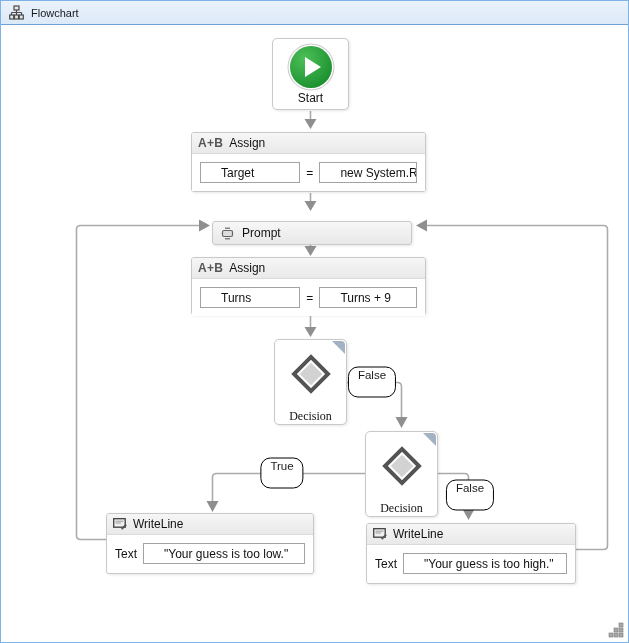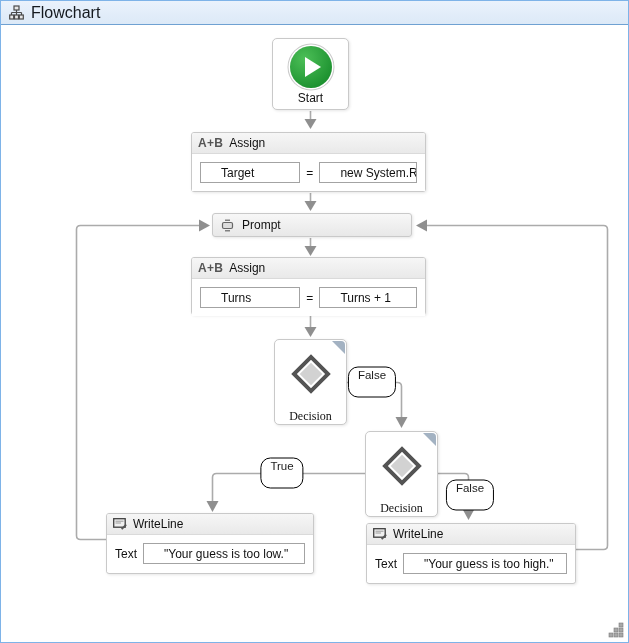--- a/index.html
+++ b/index.html
@@ -15,21 +15,21 @@
     background: #ffffff;
     overflow: hidden;
   }
   .titlebar {
     position: absolute; left: 0; top: 0; right: 0; height: 24px;
     background: linear-gradient(#EAF2FC, #DCE9F7);
     border-bottom: 1px solid #6FA1D2;
     display: flex; align-items: center; gap: 7px;
     padding-left: 8px; z-index: 5;
   }
-  .titlebar-text { font-size: 16px; color: #14191E; }
+  .titlebar-text { font-size: 11px; color: #14191E; }
   .canvas { position: absolute; inset: 0; }
   svg.connectors { position: absolute; left: 0; top: 0; z-index: 1; }
 
   .node, .activity { position: absolute; z-index: 2; background: #fff; }
 
   .node {
     border: 1px solid #C9C9C9; border-radius: 5px;
     box-shadow: 1px 1px 3px rgba(0,0,0,0.10);
     display: flex; flex-direction: column; align-items: center;
   }
@@ -94,21 +94,21 @@
     white-space: nowrap; overflow: hidden;
   }
   .eq { font-size: 12px; color: #111; }
 
   .assign-target { left: 190px; top: 131px; width: 235px; height: 60px; }
   .assign-turns  { left: 190px; top: 256px; width: 235px; height: 58px; }
   .assign-target .tb-left, .assign-turns .tb-left { width: 106px; }
   .assign-target .tb-right, .assign-turns .tb-right { width: 103px; }
 
   .prompt-activity {
-    left: 211px; top: 212px; width: 200px; height: 24px;
+    left: 211px; top: 220px; width: 200px; height: 24px;
     background: linear-gradient(#F7F7F7, #E8E8E8);
     display: flex; align-items: center; gap: 7px; padding: 0 7px;
   }
 
   .writeline-low  { left: 105px; top: 512px; width: 208px; height: 61px; }
   .writeline-high { left: 365px; top: 522px; width: 210px; height: 61px; }
   .field-label { font-size: 12px; color: #111; }
   .tb-grow { flex: 1; }
 
   
@@ -200,21 +200,21 @@
     </div>
 
     <div class="activity assign-turns">
       <div class="act-header">
         <span class="assign-icon-text">A+B</span>
         <span class="act-title">Assign</span>
       </div>
       <div class="act-body">
         <div class="textbox tb-left">Turns</div>
         <span class="eq">=</span>
-        <div class="textbox tb-right">Turns + 1</div>
+        <div class="textbox tb-right">Turns + 9</div>
       </div>
     </div>
 
     <div class="node decision-node decision-1">
       <div class="corner-adorner"></div>
       <div class="diamond-wrap">
         <div class="diamond">
             <div class="diamond-fill"></div>
           </div>
       </div>

